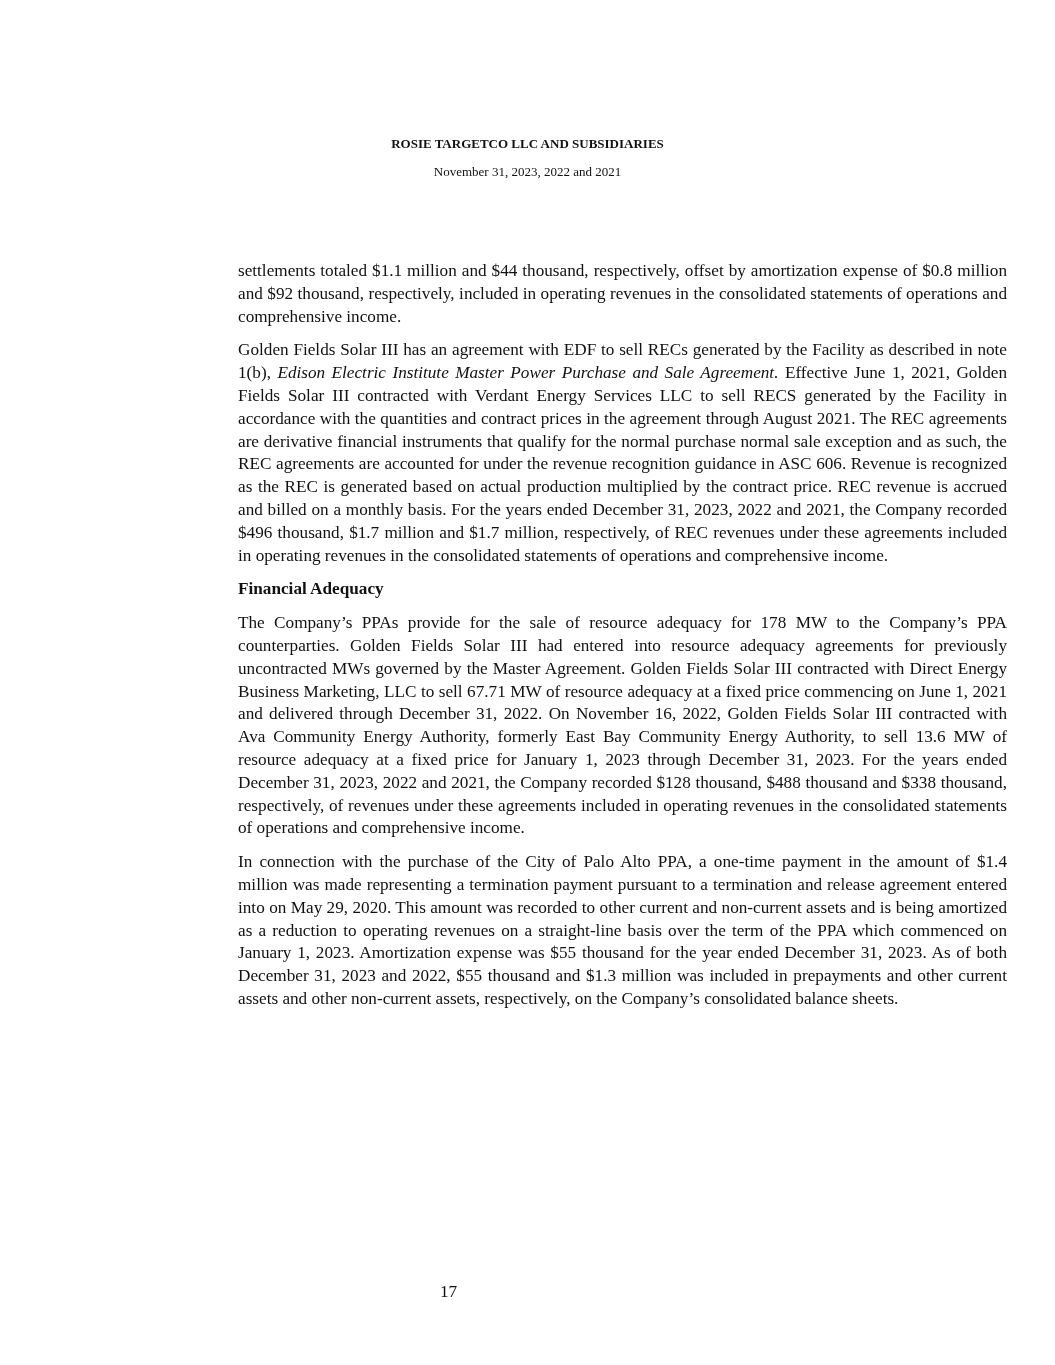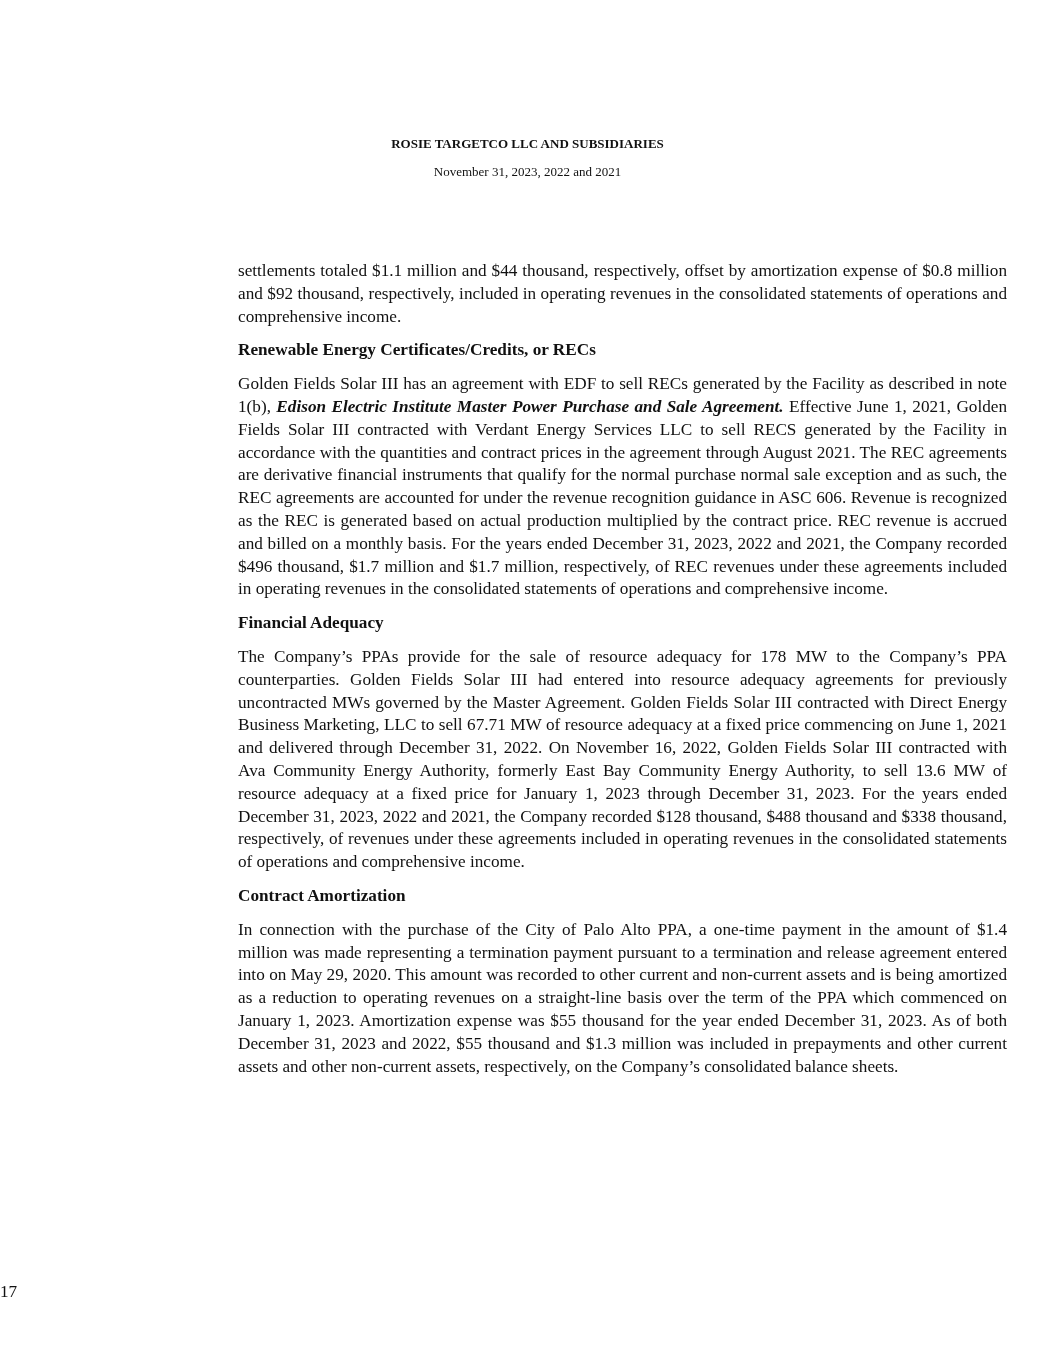--- a/index.html
+++ b/index.html
@@ -49,46 +49,43 @@
       hyphens: none;
     }
     .heading {
       font-size: 17.2px;
       line-height: 22.8px;
       font-weight: bold;
       margin: 0 0 11px 0;
     }
     .para em {
       font-style: italic;
-      font-weight: bold;
     }
     .page-number {
       position: absolute;
       top: 1281px;
       left: 0;
       width: 897px;
-      text-align: left;
+      text-align: center;
       font-size: 17.2px;
       line-height: 22px;
     }
   </style>
 </head>
 <body>
 
 <div class="page-header">
   <p class="line company">ROSIE TARGETCO LLC AND SUBSIDIARIES</p>
   <p class="line">November 31, 2023, 2022 and 2021</p>
 </div>
 
 <div class="content">
   <p class="para">settlements totaled $1.1 million and $44 thousand, respectively, offset by amortization expense of $0.8 million and $92 thousand, respectively, included in operating revenues in the consolidated statements of operations and comprehensive income.</p>
 
-  <p class="heading">Renewable Energy Certificates/Credits, or RECs</p>
   <p class="para"><span>Golden Fields Solar III has an agreement with EDF to sell RECs generated by the Facility as described in note 1(b), </span><em>Edison Electric Institute Master Power Purchase and Sale Agreement.</em><span> Effective June 1, 2021, Golden Fields Solar III contracted with Verdant Energy Services LLC to sell RECS generated by the Facility in accordance with the quantities and contract prices in the agreement through August 2021. The REC agreements are derivative financial instruments that qualify for the normal purchase normal sale exception and as such, the REC agreements are accounted for under the revenue recognition guidance in ASC 606. Revenue is recognized as the REC is generated based on actual production multiplied by the contract price. REC revenue is accrued and billed on a monthly basis. For the years ended December 31, 2023, 2022 and 2021, the Company recorded $496 thousand, $1.7 million and $1.7 million, respectively, of REC revenues under these agreements included in operating revenues in the consolidated statements of operations and comprehensive income.</span></p>
 
   <p class="heading">Financial Adequacy</p>
   <p class="para">The Company’s PPAs provide for the sale of resource adequacy for 178 MW to the Company’s PPA counterparties. Golden Fields Solar III had entered into resource adequacy agreements for previously uncontracted MWs governed by the Master Agreement. Golden Fields Solar III contracted with Direct Energy Business Marketing, LLC to sell 67.71 MW of resource adequacy at a fixed price commencing on June 1, 2021 and delivered through December 31, 2022. On November 16, 2022, Golden Fields Solar III contracted with Ava Community Energy Authority, formerly East Bay Community Energy Authority, to sell 13.6 MW of resource adequacy at a fixed price for January 1, 2023 through December 31, 2023. For the years ended December 31, 2023, 2022 and 2021, the Company recorded $128 thousand, $488 thousand and $338 thousand, respectively, of revenues under these agreements included in operating revenues in the consolidated statements of operations and comprehensive income.</p>
 
-  <p class="heading">Contract Amortization</p>
   <p class="para">In connection with the purchase of the City of Palo Alto PPA, a one-time payment in the amount of $1.4 million was made representing a termination payment pursuant to a termination and release agreement entered into on May 29, 2020. This amount was recorded to other current and non-current assets and is being amortized as a reduction to operating revenues on a straight-line basis over the term of the PPA which commenced on January 1, 2023. Amortization expense was $55 thousand for the year ended December 31, 2023. As of both December 31, 2023 and 2022, $55 thousand and $1.3 million was included in prepayments and other current assets and other non-current assets, respectively, on the Company’s consolidated balance sheets.</p>
 </div>
 
 <div class="page-number">17</div>
 
 </body></html>

